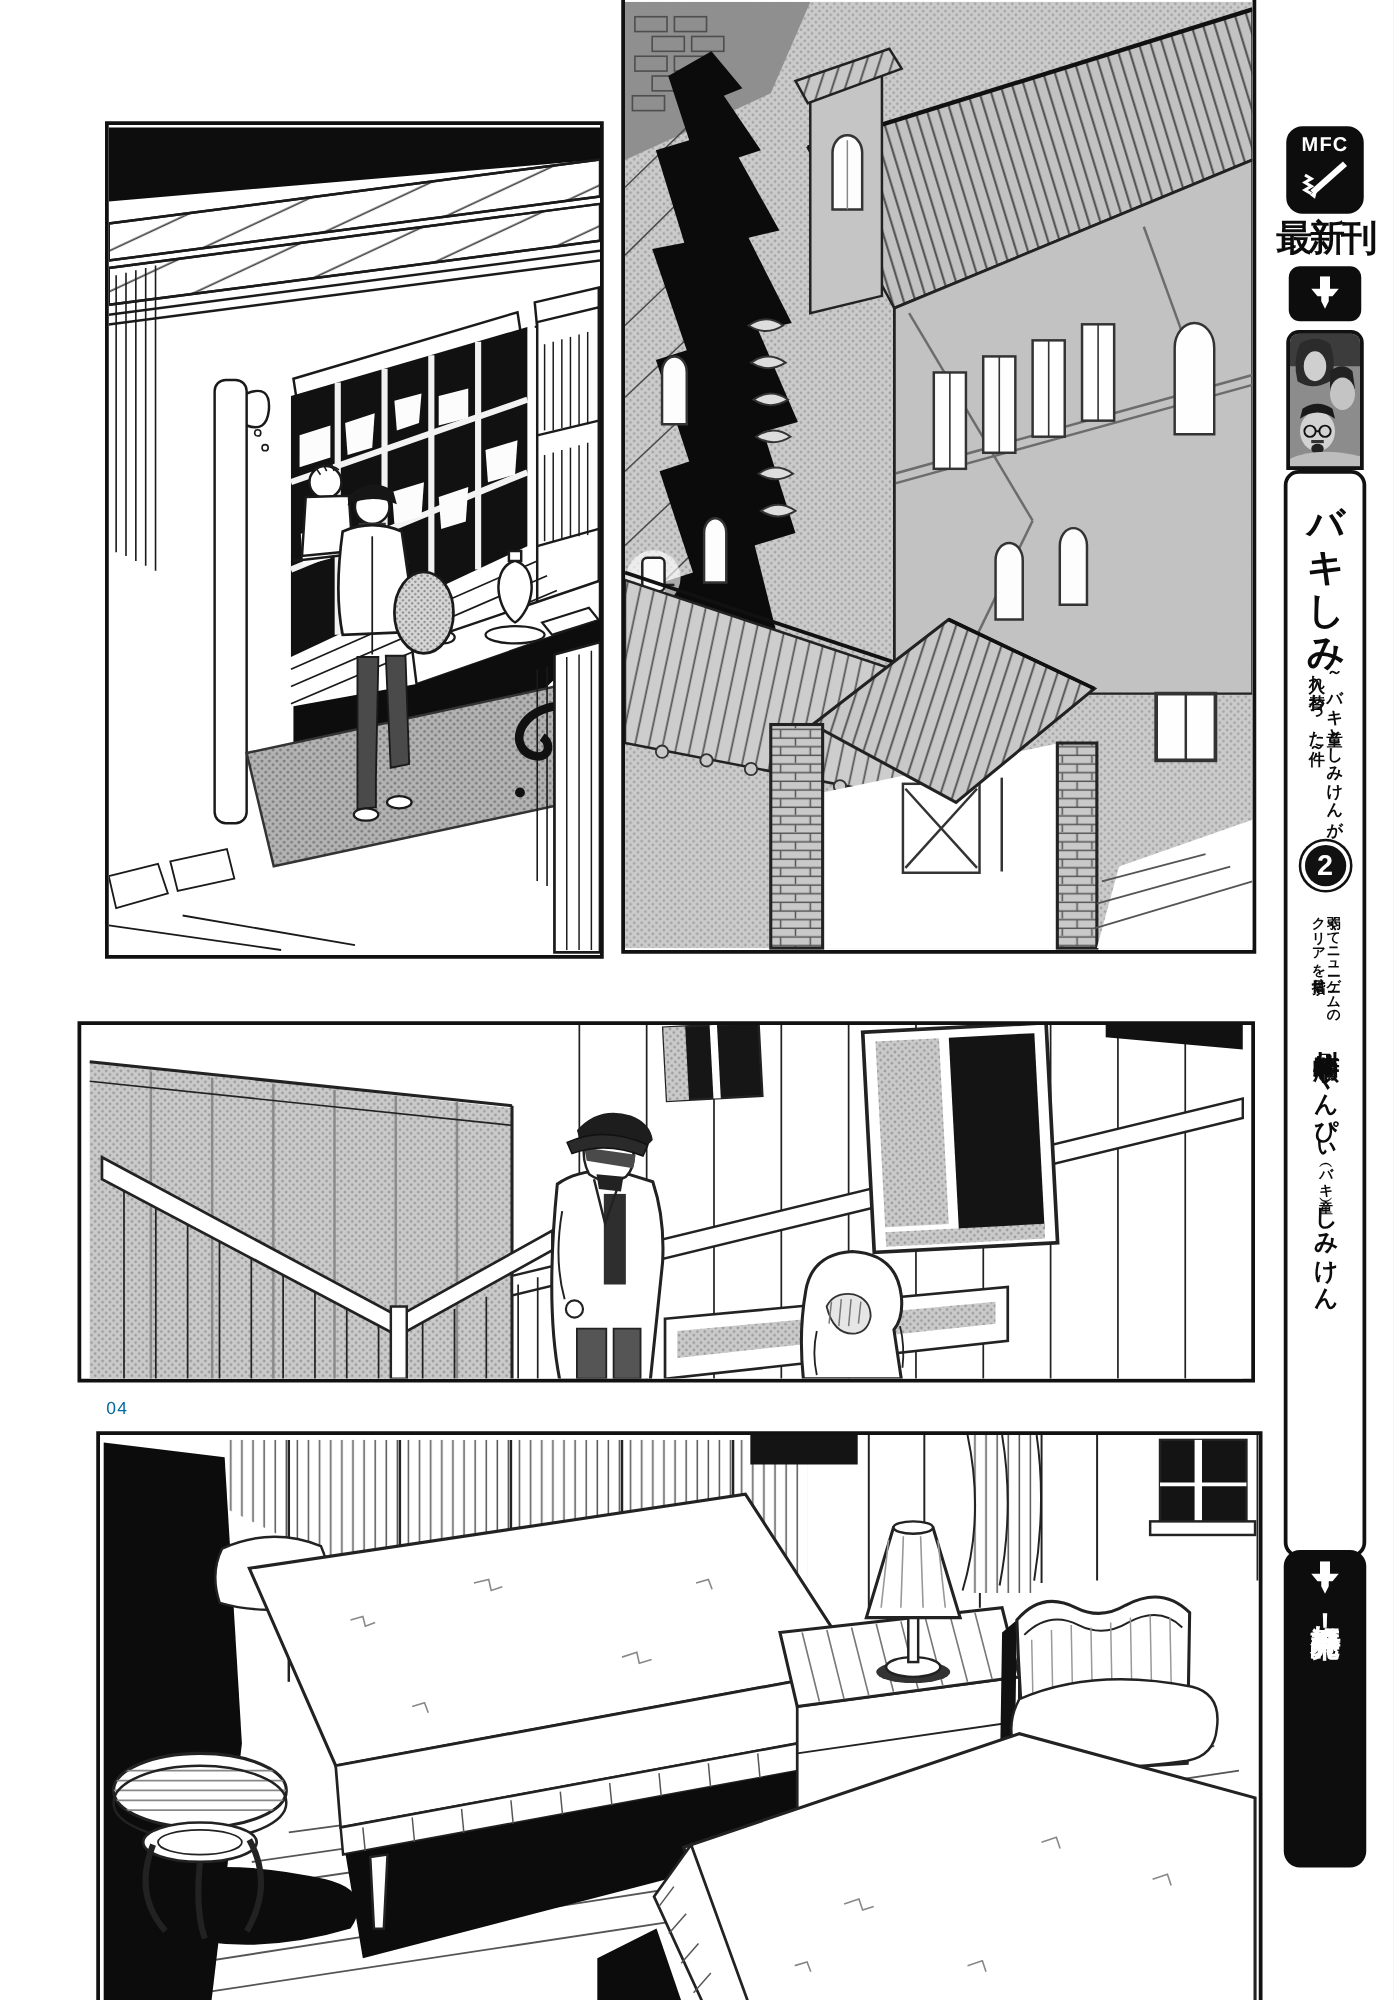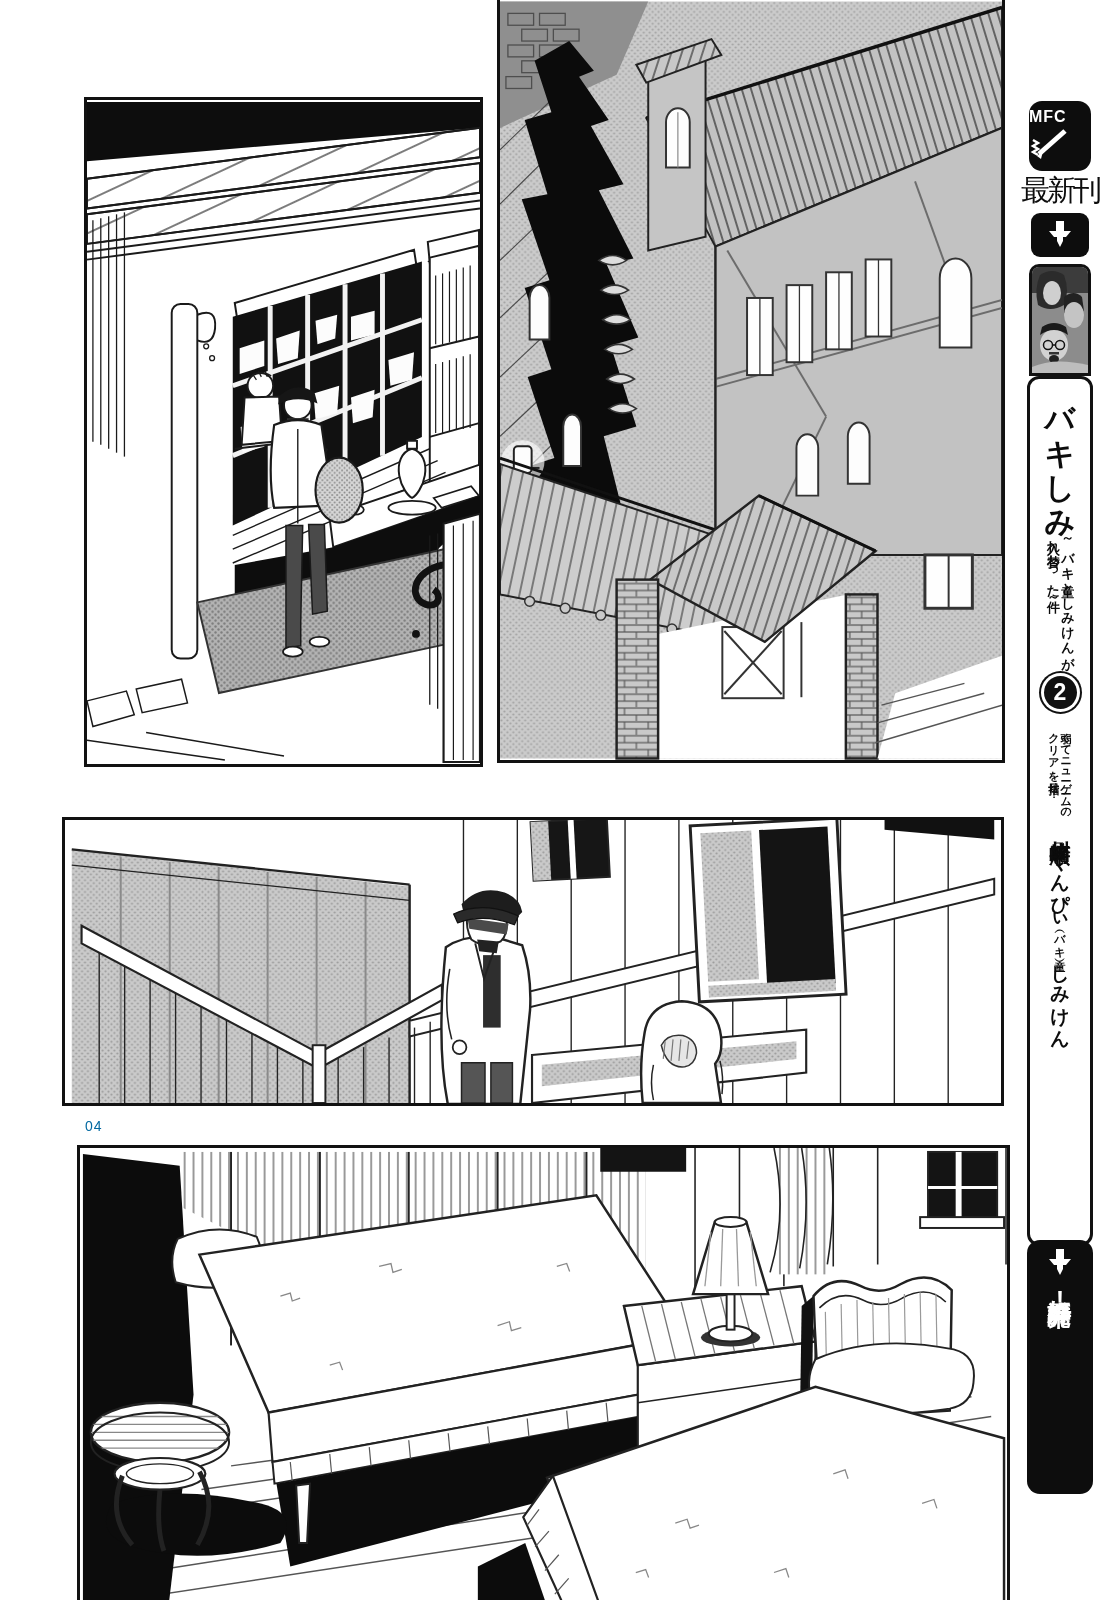--- a/index.html
+++ b/index.html
@@ -6,23 +6,23 @@
   body{font-family:"Liberation Sans","DejaVu Sans",sans-serif;}
   .sheet{position:relative;width:1115px;height:1600px;background:#ffffff;overflow:hidden;margin:0 auto;}
   .panel{position:absolute;background:#fff;border:3px solid #111;box-sizing:border-box;overflow:hidden;}
   .panel svg{display:block;width:100%;height:100%;}
   #panel1{left:84px;top:97px;width:399px;height:670px;}
   #panel2{left:497px;top:-3px;width:508px;height:766px;}
   #panel3{left:62px;top:817px;width:942px;height:289px;}
   #panel4{left:77px;top:1145px;width:933px;height:470px;}
   .pageno{position:absolute;left:85px;top:1118px;font-size:14px;color:#0369a1;letter-spacing:1px;}
   .mfc{position:absolute;left:1029px;top:101px;width:62px;height:70px;background:#0d0d0d;border-radius:13px;
-       display:flex;flex-direction:column;}
+       display:flex;flex-direction:column;align-items:center;}
   .mfc-text{color:#fff;font-weight:bold;font-size:16px;letter-spacing:1px;margin-top:7px;}
-  .latest{position:absolute;left:1004px;top:171px;width:112px;text-align:center;font-size:29px;font-weight:400;
+  .latest{position:absolute;left:1004px;top:171px;width:112px;text-align:center;font-size:29px;font-weight:700;
           letter-spacing:-3px;color:#0c0c0c;}
   .arrowbox{position:absolute;left:1031px;top:213px;width:58px;height:44px;background:#0d0d0d;border-radius:9px;
           display:flex;align-items:center;justify-content:center;}
   .photo{position:absolute;left:1029px;top:264px;width:62px;height:112px;border:3px solid #111;
          border-radius:10px 10px 0 0;overflow:hidden;box-sizing:border-box;background:#8c8c8c;}
   .capsule{position:absolute;left:1027px;top:376px;width:66px;height:870px;background:#fff;border:3px solid #111;
          border-radius:12px;box-sizing:border-box;display:flex;flex-direction:column;align-items:center;}
   .v{writing-mode:vertical-rl;text-orientation:upright;line-height:1.05;color:#0c0c0c;}
   .cols span{display:block;}
   .title{font-size:30px;font-weight:900;margin-top:5px;letter-spacing:1px;}

